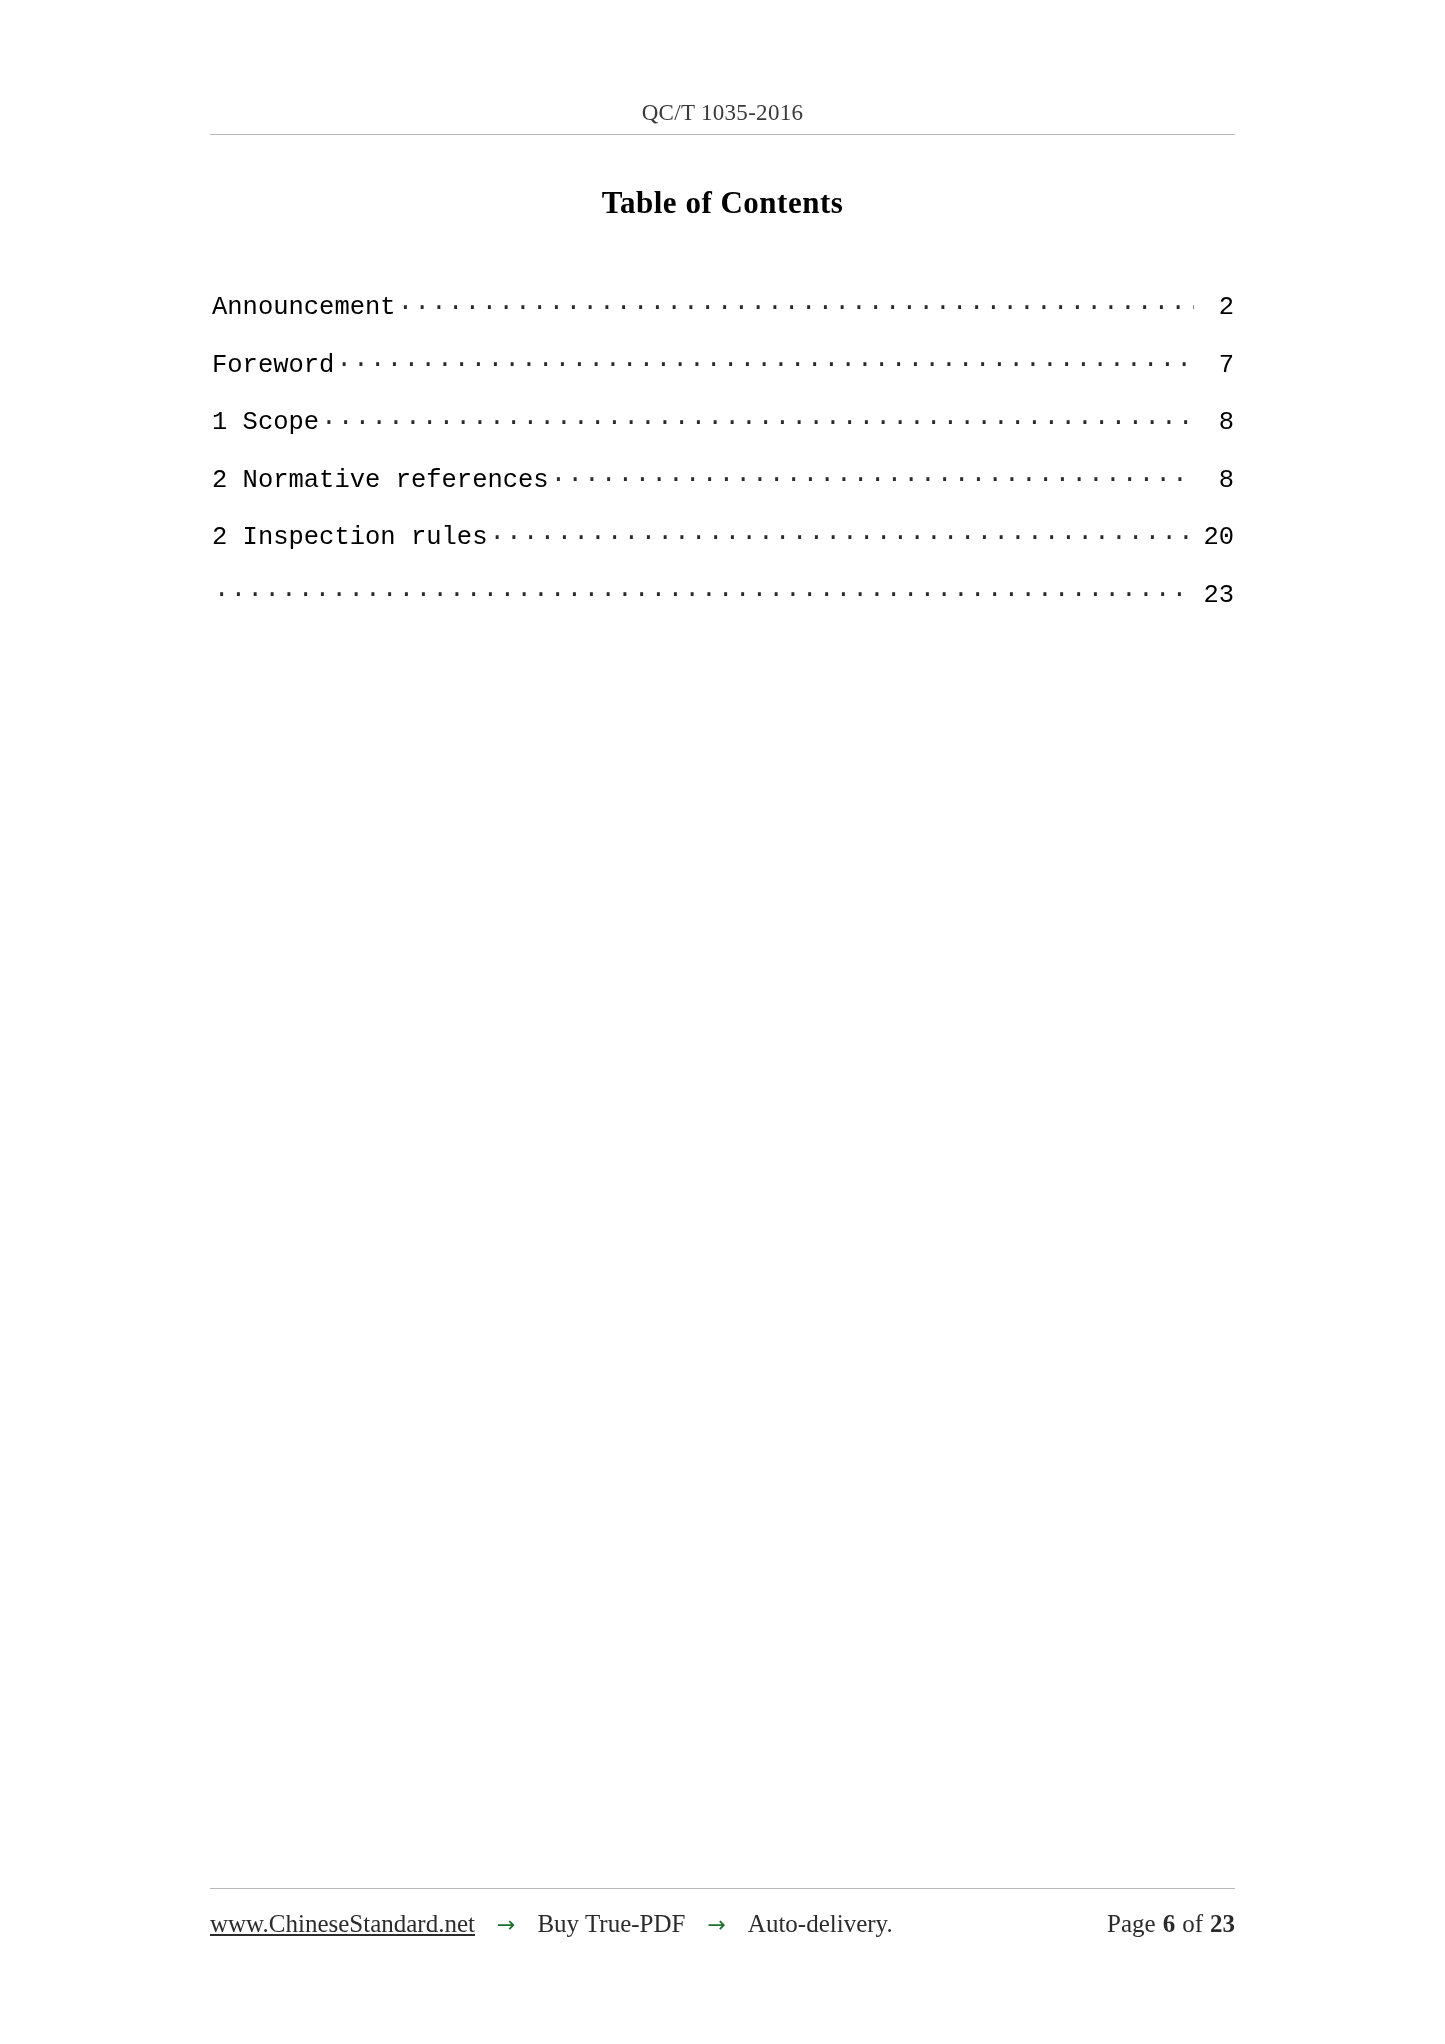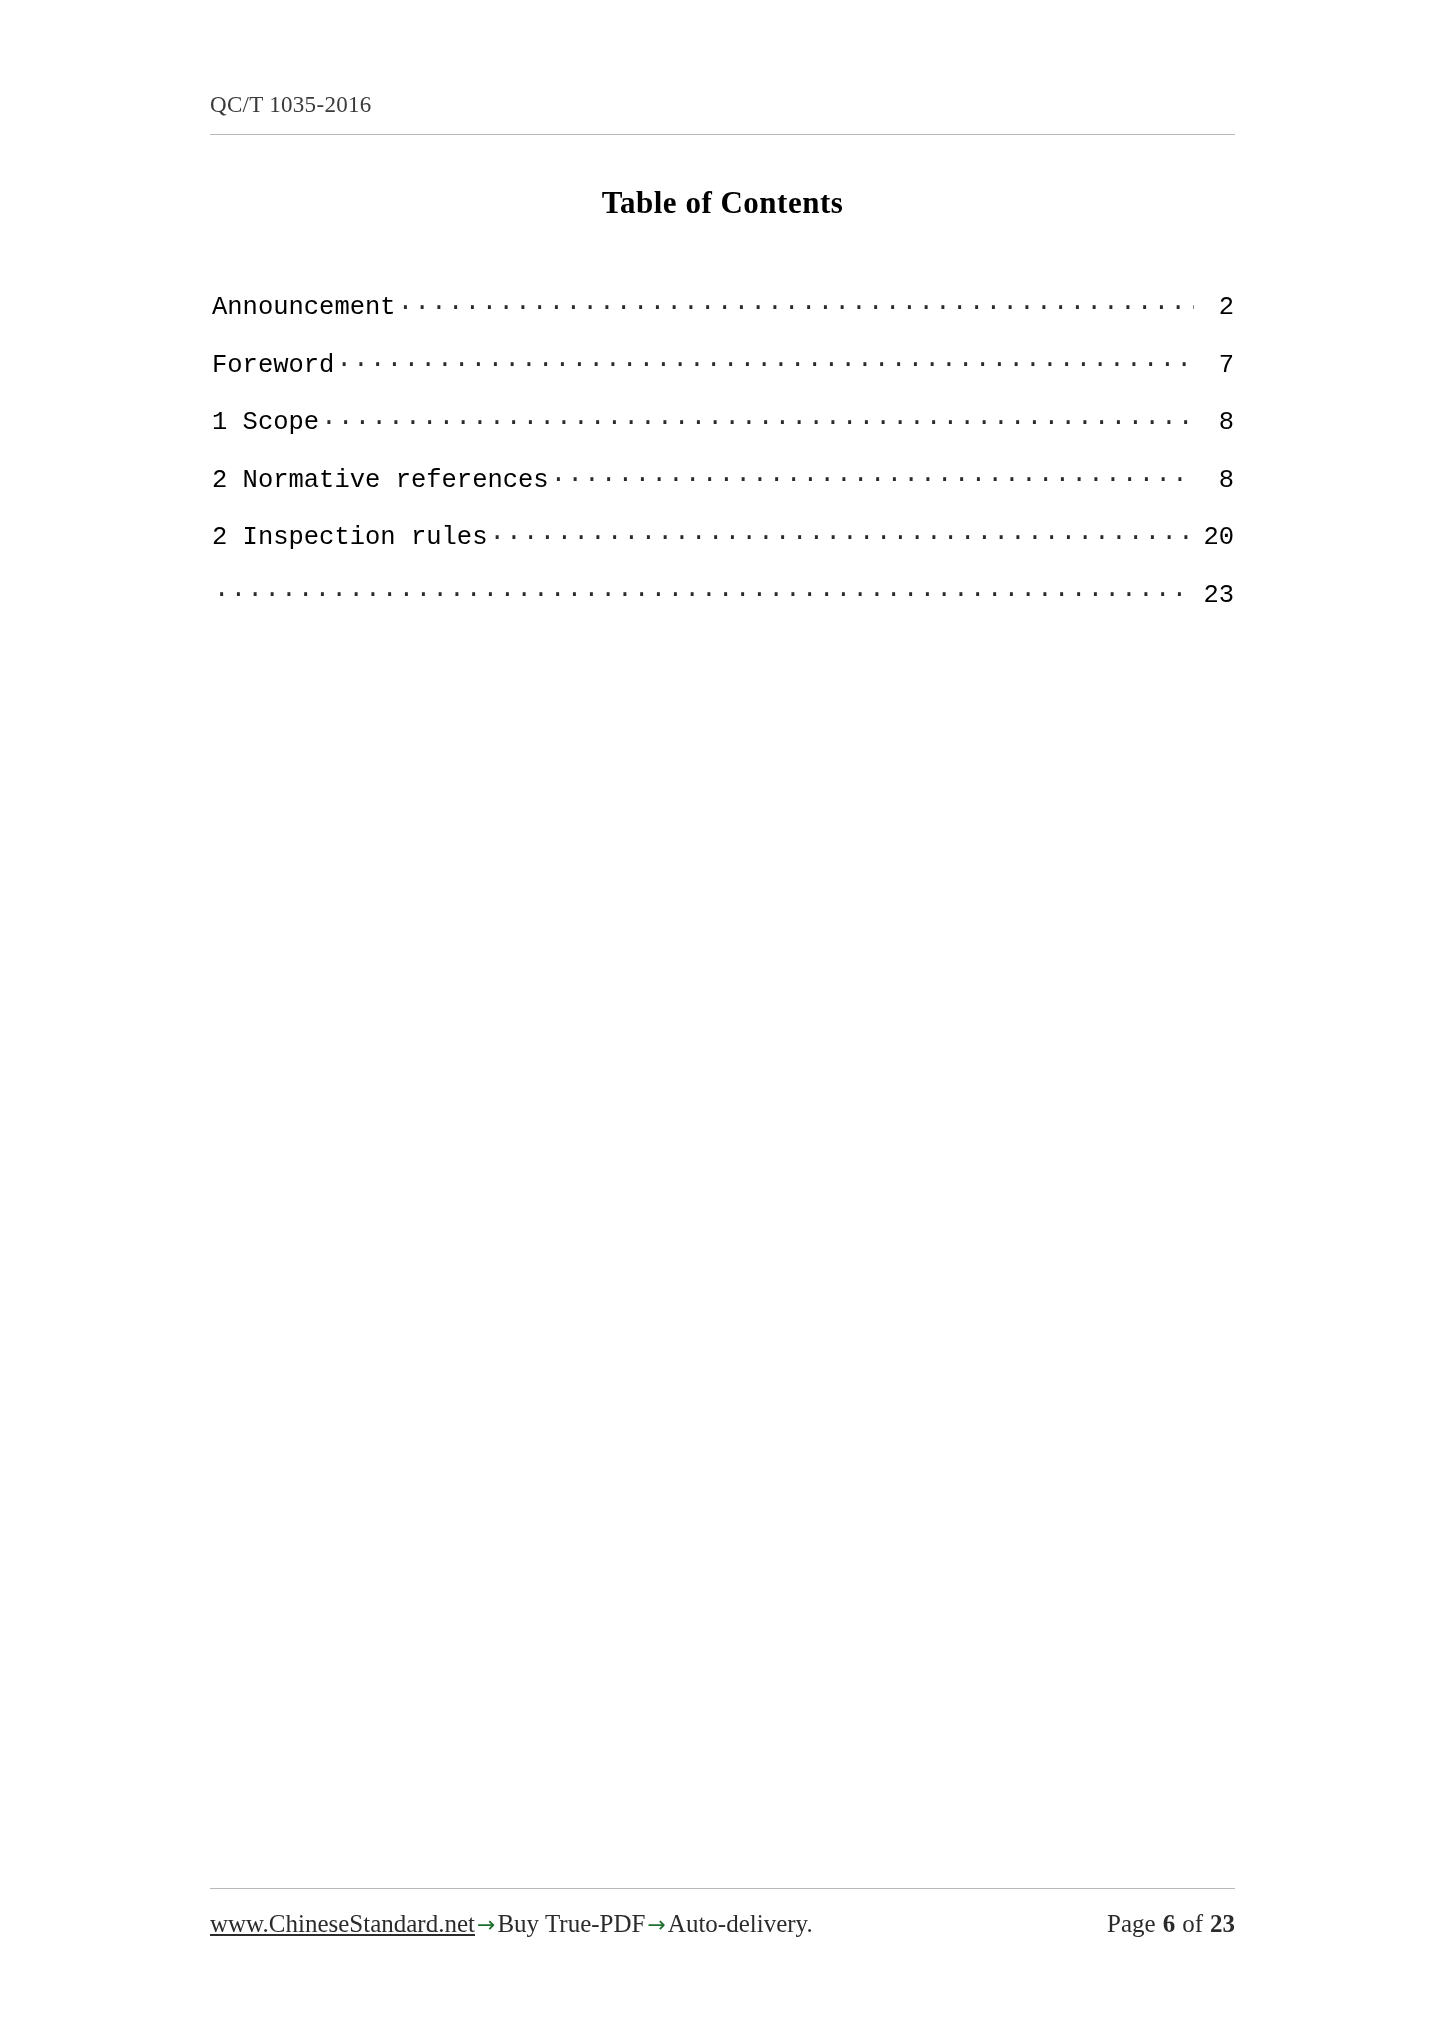--- a/index.html
+++ b/index.html
@@ -15,23 +15,24 @@
     position: relative;
     width: 1445px;
     height: 2044px;
     margin: 0 auto;
     background: #ffffff;
     box-sizing: border-box;
     overflow: hidden;
   }
   .header {
     position: absolute;
-    top: 92px;
-    left: 210px;
-    width: 1025px;
+    top: 100px;
+    left: 210px;
+    width: 1025px;
+    text-align: center;
     font-size: 23px;
     color: #3a3a3a;
     letter-spacing: 0.3px;
   }
   .header-rule {
     position: absolute;
     top: 134px;
     left: 210px;
     width: 1025px;
     height: 1px;
@@ -99,21 +100,21 @@
     width: 1025px;
     display: flex;
     align-items: baseline;
     justify-content: space-between;
     font-size: 25px;
     color: #2b2b2b;
   }
   .footer-left {
     display: flex;
     align-items: baseline;
-    gap: 0;
+    gap: 20px;
   }
   .footer-url {
     text-decoration: underline;
     color: #2b2b2b;
   }
   .arrow {
     font-family: "DejaVu Sans", sans-serif;
     font-size: 22px;
     color: #1f6f2e;
     padding: 0 2px;

